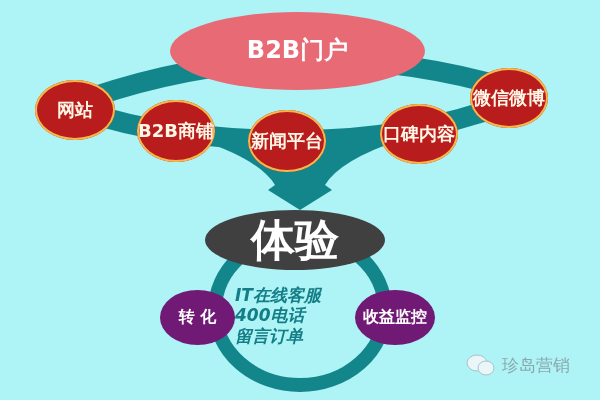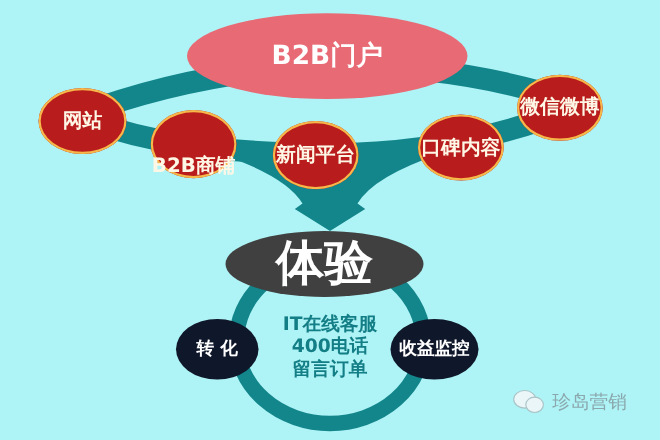--- a/index.html
+++ b/index.html
@@ -4,22 +4,22 @@
 <style>
   html, body { margin:0; padding:0; }
   body { width:600px; height:400px; background:#aef3f5; position:relative; overflow:hidden;
          font-family:"DejaVu Sans", sans-serif; }
   svg.bg { position:absolute; left:0; top:0; }
   .ell { position:absolute; display:flex; align-items:center; justify-content:center;
          border-radius:50%; text-align:center; font-weight:bold; line-height:1.15; }
   .orange { background:#b91c1c; color:#fff7e6; font-size:18px; box-shadow:0 0 0 2px #f7b84a inset; }
   .pink { background:#e86a75; color:#fff; font-size:24px; }
   .green { background:#404040; color:#fff; font-size:44px; }
-  .purple { background:#0f172a; color:#fff; font-size:16px; }
-  .center-text { position:absolute; text-align:center; color:#137e86; font-weight:bold; font-size:17px; line-height:1.2; }
+  .purple { background:#701a75; color:#fff; font-size:16px; }
+  .center-text { position:absolute; text-align:left; color:#137e86; font-weight:bold; font-size:17px; line-height:1.2;font-style:italic; }
   .watermark { position:absolute; display:flex; align-items:center; gap:6px; color:#8aa7ad; font-size:17px; }
 </style>
 </head>
 <body>
 
 <svg class="bg" width="600" height="400">
 
   <path d="M70 105 Q300 20 530 95" stroke="#13868c" stroke-width="20" fill="none"></path>
 
   <path d="M70 105 Q150 140 300 140 Q420 140 530 95" stroke="#13868c" stroke-width="20" fill="none"></path>
@@ -30,21 +30,21 @@
 </svg>
 
 <div class="ell pink" style="left:170px; top:12px; width:255px; height:78px;">
   <div>B2B门户</div>
 </div>
 
 <div class="ell orange" style="left:35px; top:80px; width:80px; height:60px;">
   <div>网站</div>
 </div>
 
-<div class="ell orange" style="left:137px; top:100px; width:78px; height:62px;align-items:flex-end;">
+<div class="ell orange" style="left:137px; top:100px; width:78px; height:62px;">
   <div>B2B</div>
   <div>商铺</div>
 </div>
 
 <div class="ell orange" style="left:248px; top:110px; width:78px; height:62px;">
   <div>新闻</div>
   <div>平台</div>
 </div>
 
 <div class="ell orange" style="left:380px; top:104px; width:78px; height:60px;font-family:Liberation Serif, serif;">

